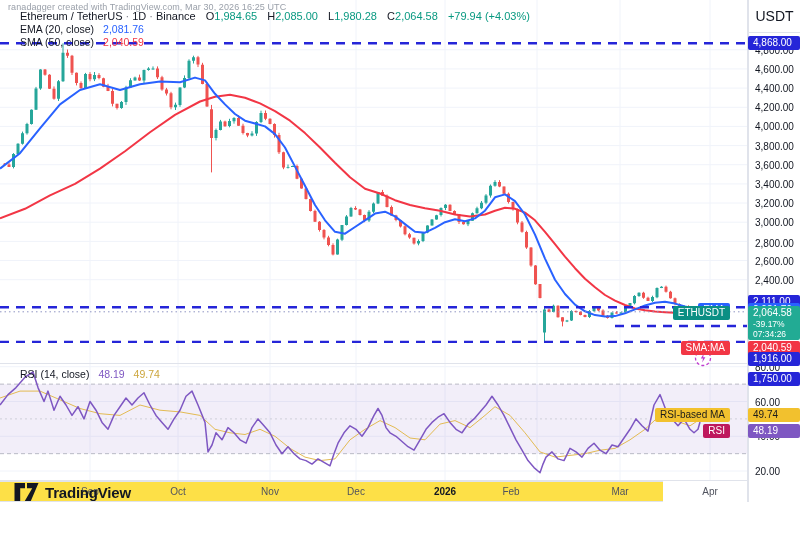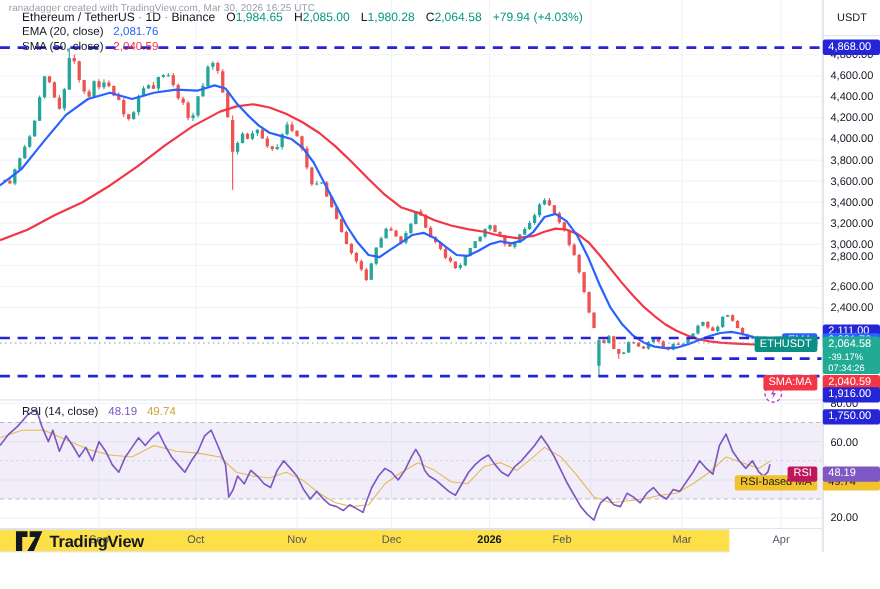--- a/index.html
+++ b/index.html
@@ -17,25 +17,25 @@
   .legend.row2, .legend.row3 { font-size:10.5px; }
   .legend .ind-val { margin-left:6px; }
   .ema-val { color:#2962ff; }
   .sma-val { color:#f23645; }
   
   #price-axis {
     position:absolute; left:748px; top:0; width:52px; height:502px;
     border-left:1px solid #e0e3eb; background:#fff;
   }
   .axis-header { height:33px; border-bottom:1px solid #e0e3eb; display:flex; align-items:center; justify-content:center;
-    font-size:10px; color:#131722; }
+    font-size:14px; color:#131722; }
   .tick { position:absolute; left:6px; font-size:10px; color:#131722; }
   
   .badge { position:absolute; right:0; display:flex; align-items:flex-start; font-size:10px; color:#fff; z-index:3; }
-  .badge .chip { height:14px; line-height:14px; padding:0 5px; border-radius:2px; margin-right:5px; white-space:nowrap; }
+  .badge .chip { height:14px; line-height:14px; padding:0 5px; border-radius:2px; margin-right:18px; white-space:nowrap; }
   .badge .val { width:52px; padding:1px 0 1px 5px; border-radius:2px; line-height:12px; }
   .badge.dark-text { color:#1b1b1b; }
   .badge .sub { font-size:8.5px; line-height:10px; }
   
   #time-axis { position:absolute; left:0; top:481px; width:663px; height:21px; border-top:1px solid #e0e3eb; border-bottom:1px solid #e0e3eb; background:#fde047; }
   .time-label { position:absolute; top:4px; width:44px; margin-left:-22px; text-align:center; font-size:10px; color:#50535e; }
   .time-label.bold { font-weight:700; color:#131722; }
   
   #logo { position:absolute; left:14px; top:482px; display:flex; align-items:center; gap:6px; }
   #logo .wordmark { font-size:15px; font-weight:700; color:#131722; letter-spacing:-0.2px; }
@@ -122,21 +122,21 @@
   <div class="tick" style="top: 44.7781px;">4,800.00</div>
       <div class="tick" style="top: 63.9354px;">4,600.00</div>
       <div class="tick" style="top: 83.0927px;">4,400.00</div>
       <div class="tick" style="top: 102.25px;">4,200.00</div>
       <div class="tick" style="top: 121.407px;">4,000.00</div>
       <div class="tick" style="top: 140.565px;">3,800.00</div>
       <div class="tick" style="top: 159.722px;">3,600.00</div>
       <div class="tick" style="top: 178.879px;">3,400.00</div>
       <div class="tick" style="top: 198.037px;">3,200.00</div>
       <div class="tick" style="top: 217.194px;">3,000.00</div>
-      <div class="tick" style="top: 228px;">2,800.00</div>
+      <div class="tick" style="top: 238px;">2,800.00</div>
       <div class="tick" style="top: 255.508px;">2,600.00</div>
       <div class="tick" style="top: 274.666px;">2,400.00</div>
       <div class="tick" style="top: 361.738px;">80.00</div>
       <div class="tick" style="top: 396.508px;">60.00</div>
       <div class="tick" style="top: 431.277px;">40.00</div>
       <div class="tick" style="top: 466.046px;">20.00</div>
     </div>
 
   <div id="time-axis">
       <div class="time-label" style="left: 90px;">Sep</div>
@@ -179,21 +179,21 @@
     <div class="badge" style="top: 341px;">
       <span class="chip" style="background: rgb(242, 54, 69);">SMA:MA</span>
       <span class="val" style="background: rgb(242, 54, 69);">2,040.59</span>
     </div>
     <div class="badge" style="top: 352px;">
       <span class="val" style="background: rgb(37, 37, 216);">1,916.00</span>
     </div>
     <div class="badge" style="top: 372px;">
       <span class="val" style="background: rgb(37, 37, 216);">1,750.00</span>
     </div>
-    <div class="badge dark-text" style="top: 432px;">
+    <div class="badge dark-text" style="top: 408px;">
       <span class="chip" style="background: rgb(242, 193, 46);">RSI-based MA</span>
       <span class="val" style="background: rgb(242, 193, 46);">49.74</span>
     </div>
     <div class="badge" style="top: 424px;">
       <span class="chip" style="background: #be185d;">RSI</span>
       <span class="val" style="background: rgb(126, 87, 194);">48.19</span>
     </div>
   </div>
 
 </body></html>

